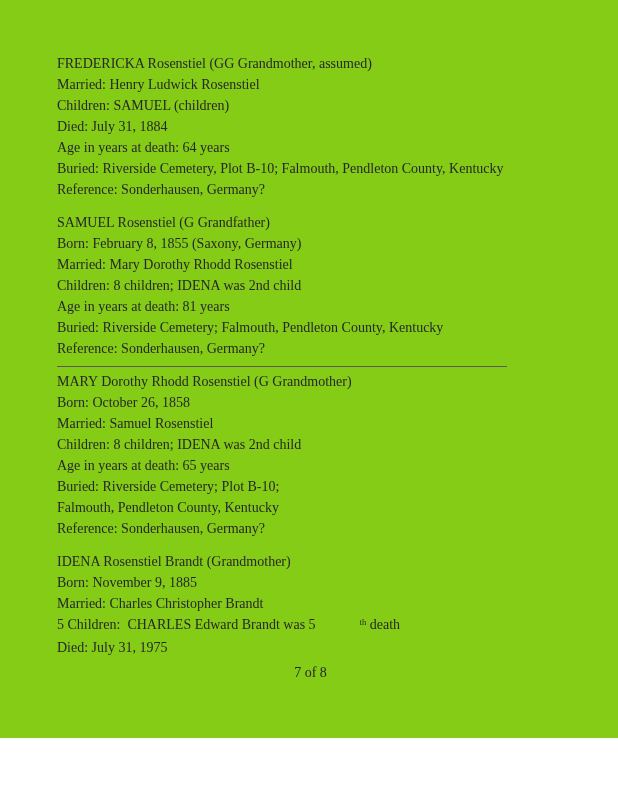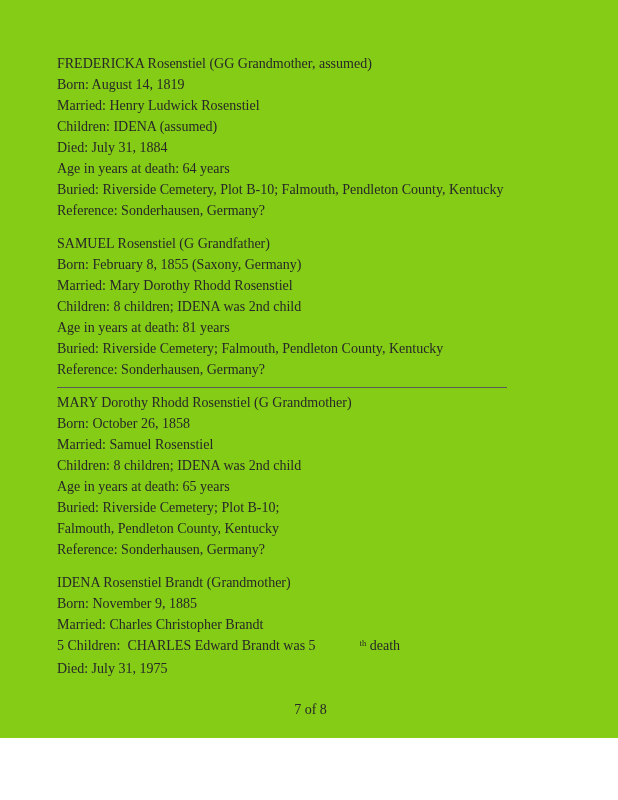--- a/index.html
+++ b/index.html
@@ -32,34 +32,33 @@
     border-top: 1px solid #5a5a5a;
     margin: 7px 0 4px 0;
   }
   .sup {
     font-size: 8.5px;
     position: relative;
     top: -4.5px;
     margin-left: 44px;
   }
   .footer {
-    margin-top: 20px;
+    margin-top: 4px;
     text-align: center;
   }
 </style>
 </head>
 <body>
 
 <div class="page">
 
   <section class="record">
     <p class="line">FREDERICKA Rosenstiel (GG Grandmother, assumed)</p>
-    <p class="line">Born: August 14, 1819</p>
     <p class="line">Married: Henry Ludwick Rosenstiel</p>
-    <p class="line">Children: IDENA (assumed)</p>
+    <p class="line">Children: SAMUEL (children)</p>
     <p class="line">Died: July 31, 1884</p>
     <p class="line">Age in years at death: 64 years</p>
     <p class="line">Buried: Riverside Cemetery, Plot B-10; Falmouth, Pendleton County, Kentucky</p>
     <p class="line">Reference: Sonderhausen, Germany?</p>
   </section>
 
   <section class="record no-gap">
     <p class="line">SAMUEL Rosenstiel (G Grandfather)</p>
     <p class="line">Born: February 8, 1855 (Saxony, Germany)</p>
     <p class="line">Married: Mary Dorothy Rhodd Rosenstiel</p>

